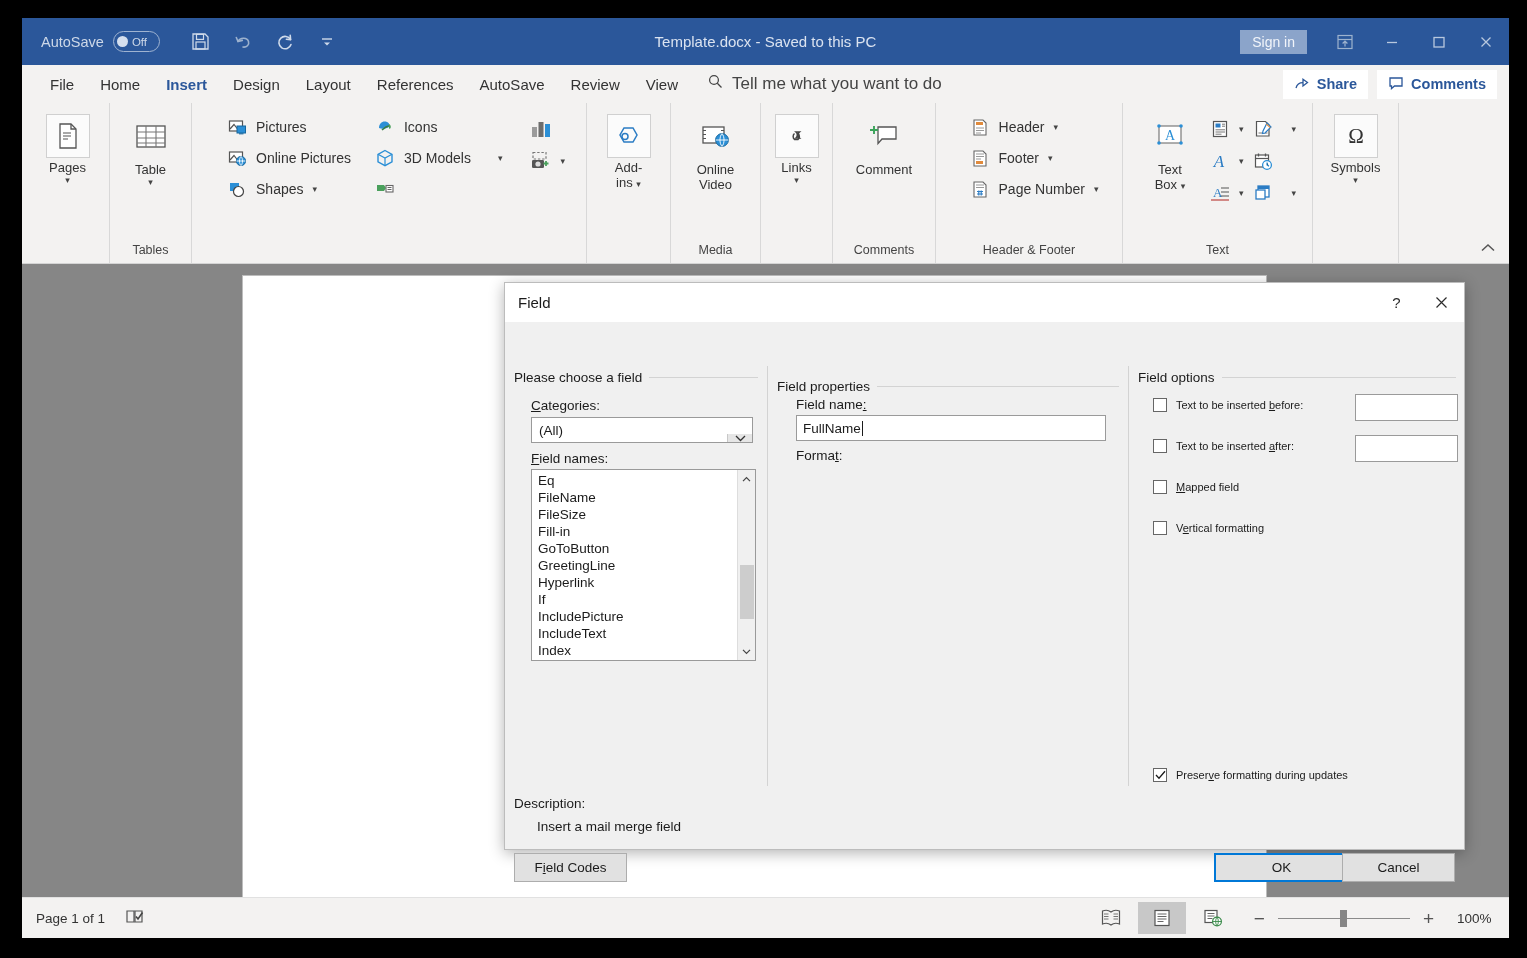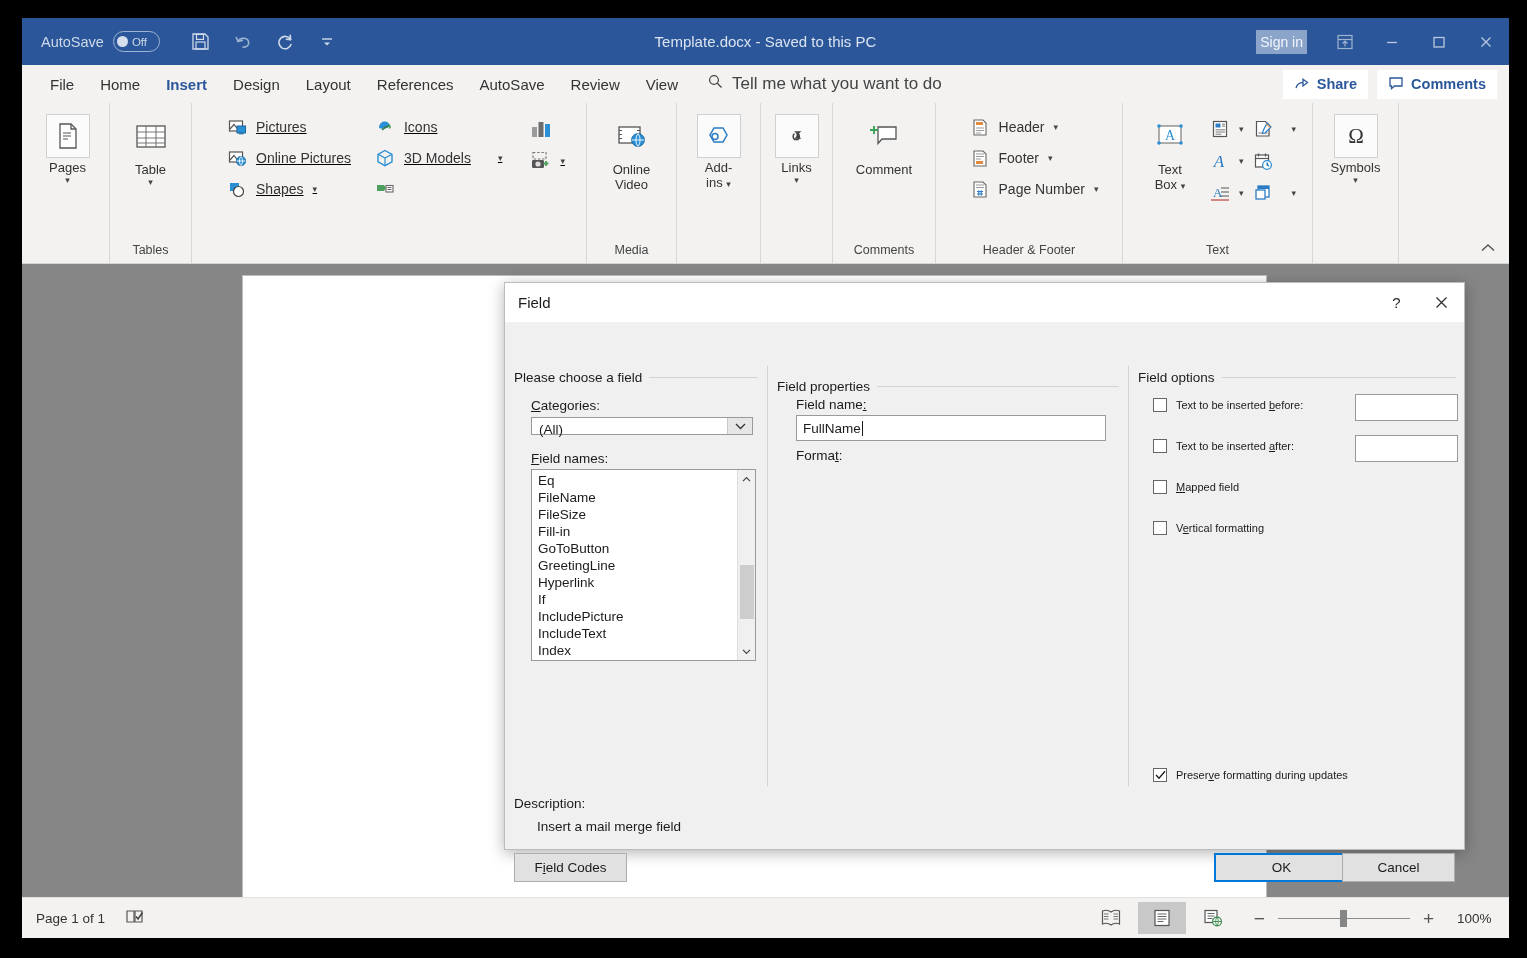--- a/index.html
+++ b/index.html
@@ -77,21 +77,21 @@
   .title-right {
     position: absolute;
     right: 0; top: 0;
     height: 47px;
     display: flex; align-items: center;
   }
   .signin {
     background: #8ba4ca;
     color: #f2f5fa;
     font-size: 14px;
-    padding: 5px 4px;
+    padding: 5px 12px;
     margin-right: 14px;
     line-height: 1;
   }
   .tb-icon {
     width: 47px; height: 47px;
     display: flex; align-items: center; justify-content: center;
   }
   
   .tabstrip {
     height: 38px;
@@ -496,21 +496,21 @@
                 </svg>
             </span>
             <span class="cap">Table</span>
             <span class="caret">▾</span>
           </div>
         </div>
         <div class="rgroup-label">Tables</div>
       </div>
 
       <div class="rgroup" style="width:395px;">
-        <div class="rgroup-body" style="gap:16px;text-decoration:underline;">
+        <div class="rgroup-body" style="gap:16px;">
           <div class="smalllist" style="padding-left:10px;">
             <div class="smallbtn">
               <span class="ico">
                 <svg width="19" height="19" viewBox="0 0 19 19">
                     <rect x="1.5" y="3" width="13" height="10" fill="#fff" stroke="#555" stroke-width="1.2"></rect>
                     <path d="M2 11 L6 6.5 L9.5 11" fill="none" stroke="#555" stroke-width="1.2"></path>
                     <rect x="9" y="8" width="8.5" height="7" fill="#2b8fd6" stroke="#17679e" stroke-width="1"></rect>
                     <path d="M11 15.8h4.5" stroke="#17679e" stroke-width="1.1"></path>
                   </svg>
               </span>
@@ -587,56 +587,56 @@
                     <rect x="3" y="2.5" width="13" height="6.5" fill="none" stroke="#777" stroke-width="1.2" stroke-dasharray="2.4 1.8"></rect>
                     <rect x="2" y="10" width="12" height="8" rx="1.3" fill="#555"></rect>
                     <circle cx="8" cy="14" r="2.6" fill="#ddd"></circle>
                     <path d="M16 11v5 M13.5 13.5h5" stroke="#4aa05c" stroke-width="1.8"></path>
                   </svg>
               </span>
               <span class="caret">▾</span>
             </div>
           </div>
         </div>
+      </div>
+
+      <div class="rgroup" style="width:84px;">
+        <div class="rgroup-body">
+          <div class="bigbtn framed">
+            <span class="ico">
+              <svg width="27" height="26" viewBox="0 0 27 26">
+                  <path d="M9 5 L18 5 L22 12 L18 19 L9 19 L5 12z" fill="none" stroke="#2b7cc4" stroke-width="1.5"></path>
+                  <circle cx="10" cy="13.5" r="3" fill="none" stroke="#2b7cc4" stroke-width="1.5"></circle>
+                </svg>
+            </span>
+            <span class="cap">Add-</span>
+            <span class="cap" style="margin-top:0;">
+              <span>ins</span> <span class="caret">▾</span>
+            </span>
+          </div>
+        </div>
+        <div class="rgroup-label"></div>
       </div>
 
       <div class="rgroup" style="width:90px;">
         <div class="rgroup-body">
           <div class="bigbtn" style="width:76px;">
             <span class="ico">
               <svg width="32" height="28" viewBox="0 0 32 28">
                   <rect x="3" y="4" width="21" height="16" fill="#fff" stroke="#555" stroke-width="1.3"></rect>
                   <path d="M3 7.5h3 M3 11.5h3 M3 15.5h3 M21 7.5h3 M21 11.5h3 M21 15.5h3" stroke="#555" stroke-width="1.2"></path>
                   <circle cx="22" cy="17" r="6.4" fill="#2b8fd6" stroke="#17679e" stroke-width="1"></circle>
                   <path d="M15.6 17h12.8 M22 10.6 C19.3 13.5 19.3 20.5 22 23.4 C24.7 20.5 24.7 13.5 22 10.6" fill="none" stroke="#fff" stroke-width=".9"></path>
                 </svg>
             </span>
             <span class="cap">Online</span>
             <span class="cap" style="margin-top:0;">Video</span>
           </div>
         </div>
         <div class="rgroup-label">Media</div>
-      </div>
-
-      <div class="rgroup" style="width:84px;">
-        <div class="rgroup-body">
-          <div class="bigbtn framed">
-            <span class="ico">
-              <svg width="27" height="26" viewBox="0 0 27 26">
-                  <path d="M9 5 L18 5 L22 12 L18 19 L9 19 L5 12z" fill="none" stroke="#2b7cc4" stroke-width="1.5"></path>
-                  <circle cx="10" cy="13.5" r="3" fill="none" stroke="#2b7cc4" stroke-width="1.5"></circle>
-                </svg>
-            </span>
-            <span class="cap">Add-</span>
-            <span class="cap" style="margin-top:0;">
-              <span>ins</span> <span class="caret">▾</span>
-            </span>
-          </div>
-        </div>
-        <div class="rgroup-label"></div>
       </div>
 
       <div class="rgroup" style="width:72px;">
         <div class="rgroup-body">
           <div class="bigbtn framed">
             <span class="ico">
               <svg width="26" height="24" viewBox="0 0 26 24">
                   <path d="M10.5 9.5 A4 4 0 0 0 10.5 15.5 L14 15.5 A4 4 0 0 0 14 9.5" fill="none" stroke="#444" stroke-width="1.5"></path>
                   <path d="M12 8 A4 4 0 0 1 12 14 L15.5 14 A4 4 0 0 1 15.5 8 z" fill="none" stroke="#444" stroke-width="1.5"></path>
                 </svg>
@@ -885,21 +885,21 @@
       <div class="vdivider" style="left:623px; top:44px; height:420px;"></div>
 
       <div class="group-hdr" style="left:9px; top:48px; width:244px;">
         <span>Please choose a field</span>
         <span class="rule" style="flex:1;"></span>
       </div>
 
       <span class="lbl" style="left:26px; top:76px;">
         <span class="u">C</span>ategories:
       </span>
-      <div class="combo" style="left:26px; top:95px; width:222px; height:18px;">
+      <div class="combo" style="left:26px; top:95px; width:222px; height:26px;align-items:flex-end;">
         <span class="combo-val">(All)</span>
         <span class="combo-arrow">
           <svg width="11" height="8" viewBox="0 0 11 8">
               <path d="M1 2 L5.5 6.5 L10 2" fill="none" stroke="#333" stroke-width="1.3"></path>
             </svg>
         </span>
       </div>
 
       <span class="lbl" style="left:26px; top:129px;">
         <span class="u">F</span>ield names:

